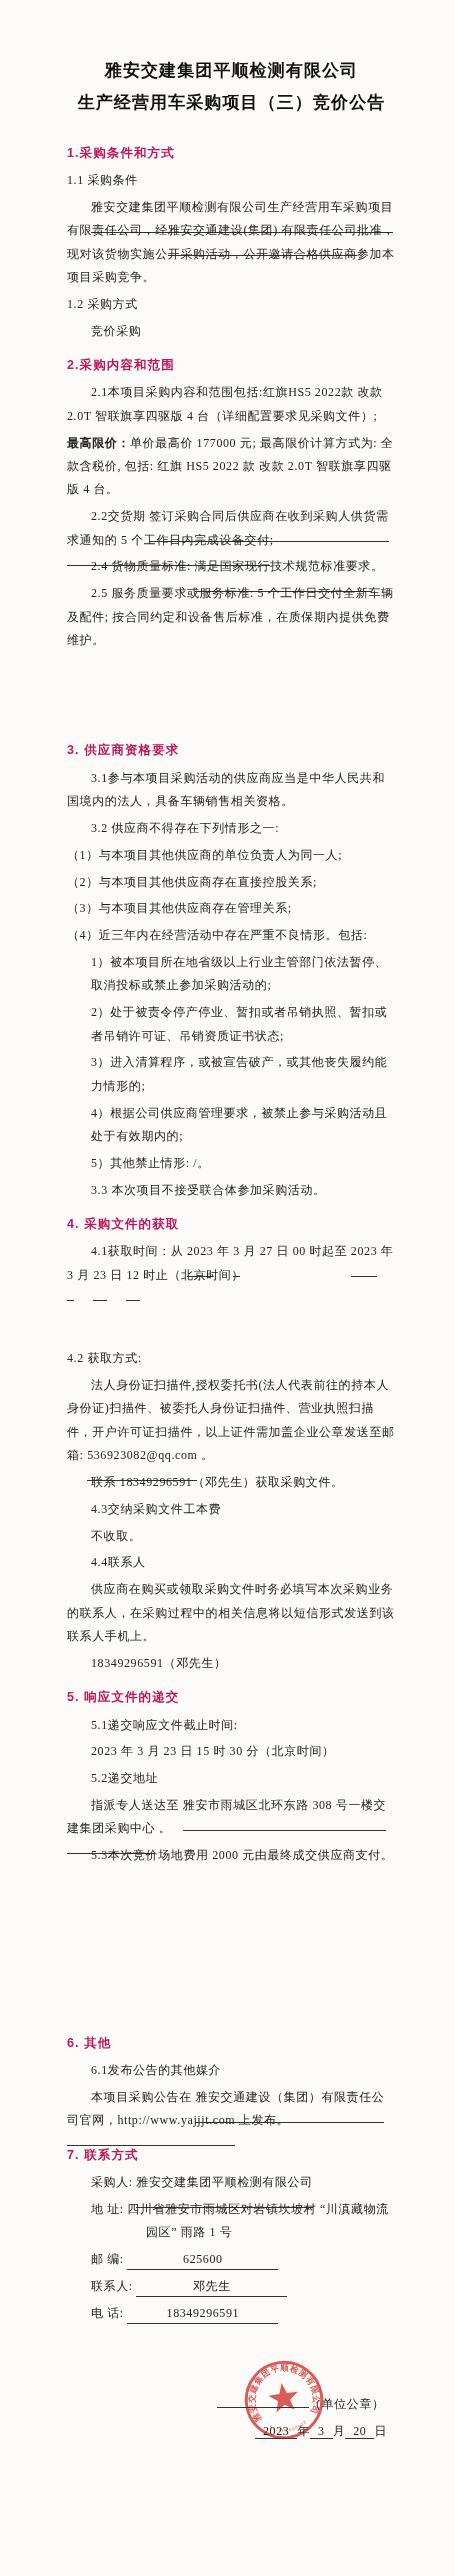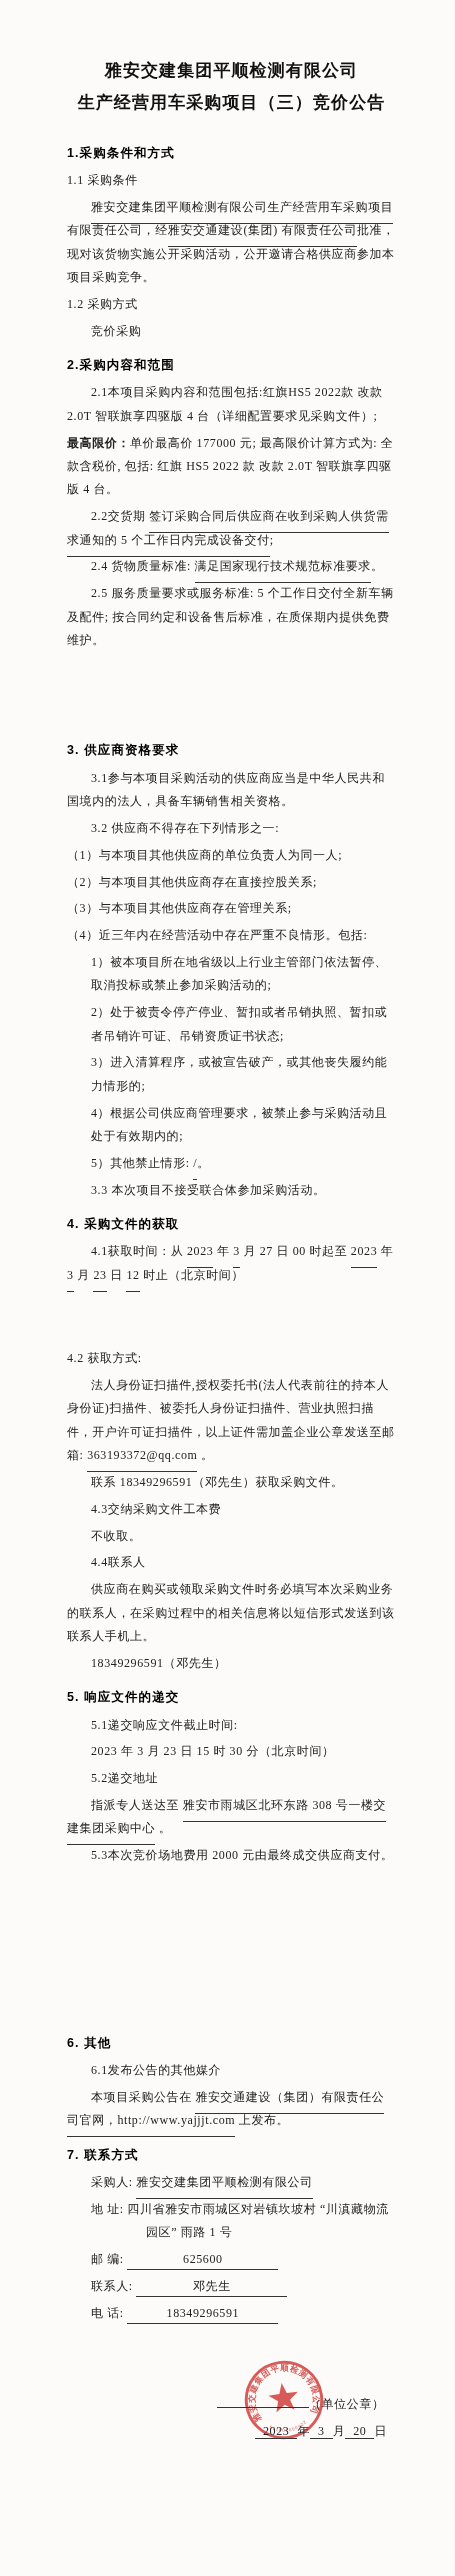--- a/index.html
+++ b/index.html
@@ -9,28 +9,28 @@
     font-family:"Liberation Serif","DejaVu Serif",serif;
     font-size:12px;line-height:23.4px;letter-spacing:0.6px;
   }
   .content{padding:55px 60px 0 67px;}
   .title{
     text-align:center;font-weight:bold;font-size:17px;line-height:32px;
     letter-spacing:1.1px;color:#111;
   }
   .h1{
     font-family:"Liberation Sans","DejaVu Sans",sans-serif;
-    font-weight:bold;font-size:12.5px;line-height:26px;color:#000000;
+    font-weight:bold;font-size:12.5px;line-height:26px;color:#be185d;
     margin:9px 0 3.4px 0;letter-spacing:1.1px;
   }
   .h1.first{margin-top:20.5px;}
   .para{margin:3.4px 0;}
   .indent{text-indent:24px;}
   .indent2{padding-left:24px;}
-  .u{border-bottom:0.6px solid #333;padding-bottom:9px;}
+  .u{border-bottom:0.6px solid #333;padding-bottom:18px;}
   .b{font-weight:bold;}
   .gap-p2{margin-top:85px;}   
   .gap-p3{margin-top:60px;}   
   .gap-p4{margin-top:162px;}   
   .field{padding-left:79px;text-indent:-55px;margin:3.4px 0;}
   .u-ext{display:inline-block;min-width:151px;border-bottom:0.6px solid #333;
          text-indent:0;line-height:20.5px;text-align:center;}
   .sig-area{position:relative;height:268px;}
   .seal-svg{position:absolute;left:168px;top:23px;width:98px;height:98px;}
   .seal-note-line{position:absolute;left:150px;top:62px;white-space:nowrap;}
@@ -71,21 +71,21 @@
   <p class="para indent2">2）处于被责令停产停业、暂扣或者吊销执照、暂扣或者吊销许可证、吊销资质证书状态;</p>
   <p class="para indent2">3）进入清算程序，或被宣告破产，或其他丧失履约能力情形的;</p>
   <p class="para indent2">4）根据公司供应商管理要求，被禁止参与采购活动且处于有效期内的;</p>
   <p class="para indent2"><span>5）其他禁止情形: </span><span class="u">/</span><span>。</span></p>
   <p class="para indent">3.3 本次项目不接受联合体参加采购活动。</p>
 
   <div class="h1">4.  采购文件的获取</div>
   <p class="para indent"><span>4.1获取时间：从 </span><span class="u">2023</span><span> 年 </span><span class="u">3</span><span> 月 27 日 00 时起至 </span><span class="u">2023</span><span> 年 </span><span class="u">3</span><span> 月 </span><span class="u">23</span><span> 日 </span><span class="u">12</span><span> 时止（北京时间）</span></p>
 
   <p class="para gap-p3">4.2 获取方式:</p>
-  <p class="para indent"><span>法人身份证扫描件,授权委托书(法人代表前往的持本人身份证)扫描件、被委托人身份证扫描件、营业执照扫描件，开户许可证扫描件，以上证件需加盖企业公章发送至邮箱: </span><span class="u">363193372@qq.com</span><span> 。</span></p>
+  <p class="para indent"><span>法人身份证扫描件,授权委托书(法人代表前往的持本人身份证)扫描件、被委托人身份证扫描件、营业执照扫描件，开户许可证扫描件，以上证件需加盖企业公章发送至邮箱: </span><span class="u">536923082@qq.com</span><span> 。</span></p>
   <p class="para indent">联系 18349296591（邓先生）获取采购文件。</p>
   <p class="para indent">4.3交纳采购文件工本费</p>
   <p class="para indent">不收取。</p>
   <p class="para indent">4.4联系人</p>
   <p class="para indent">供应商在购买或领取采购文件时务必填写本次采购业务的联系人，在采购过程中的相关信息将以短信形式发送到该联系人手机上。</p>
   <p class="para indent">18349296591（邓先生）</p>
 
   <div class="h1">5.  响应文件的递交</div>
   <p class="para indent">5.1递交响应文件截止时间:</p>
   <p class="para indent">2023 年 3 月 23 日 15 时 30 分（北京时间）</p>

